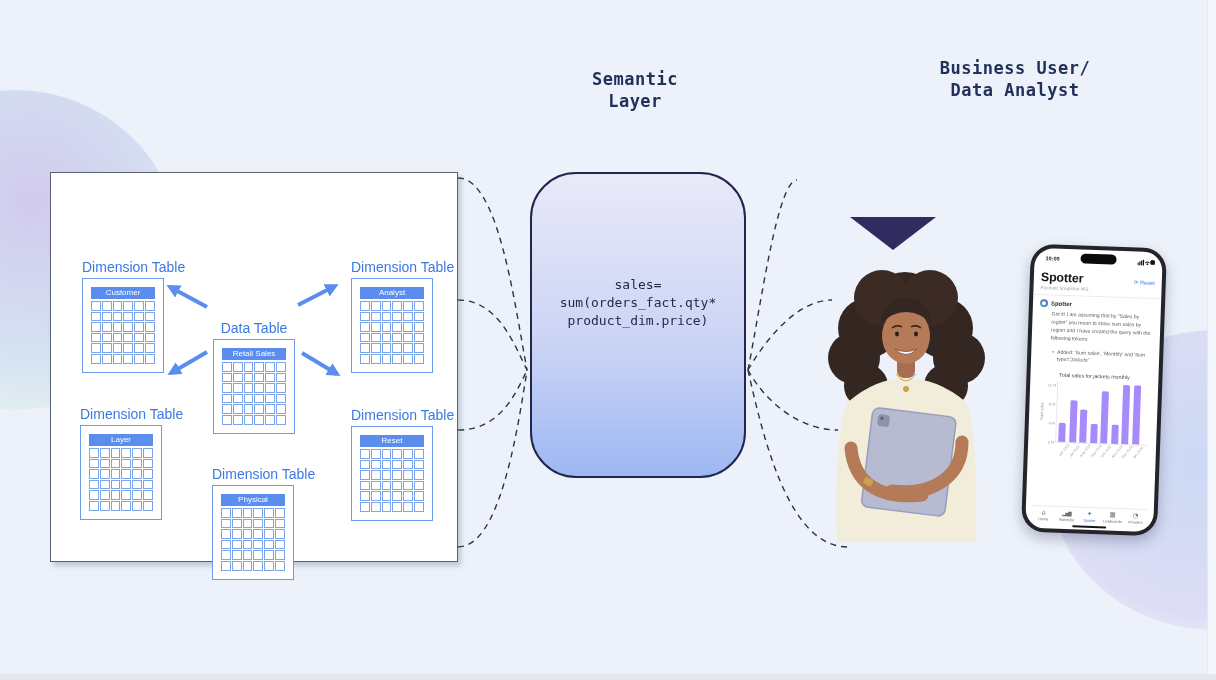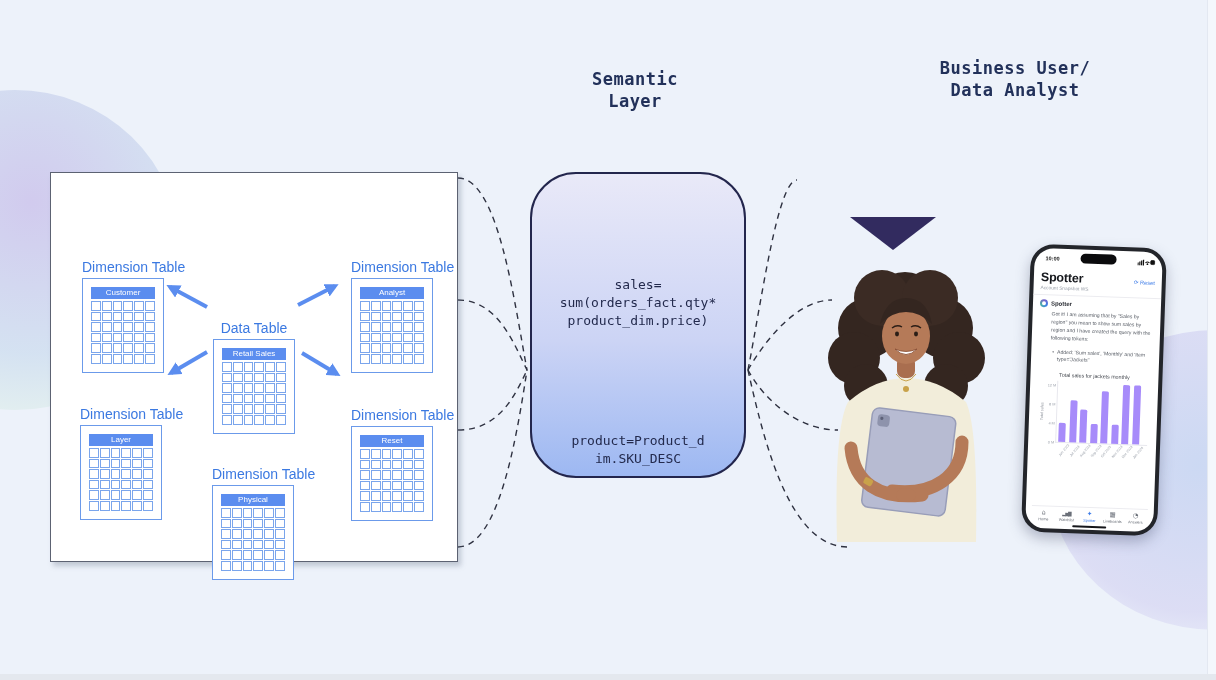--- a/index.html
+++ b/index.html
@@ -488,22 +488,20 @@
             <div class="td"></div>
           </div>
         </div>
       </div>
   </div>
 
   <div class="semantic-box">
     <div class="semantic-text sem-sales">sales=
 sum(orders_fact.qty*
 product_dim.price)</div>
-    <div class="semantic-text sem-product">product=Product_d
-im.SKU_DESC</div>
   </div>
 
   <svg class="woman" viewBox="0 0 195 292">
     <g>
       <circle cx="95" cy="58" r="36" fill="#342620"></circle>
       <circle cx="58" cy="78" r="30" fill="#342620"></circle>
       <circle cx="133" cy="78" r="30" fill="#342620"></circle>
       <circle cx="44" cy="108" r="26" fill="#342620"></circle>
       <circle cx="149" cy="108" r="26" fill="#342620"></circle>
       <circle cx="56" cy="136" r="22" fill="#342620"></circle>

